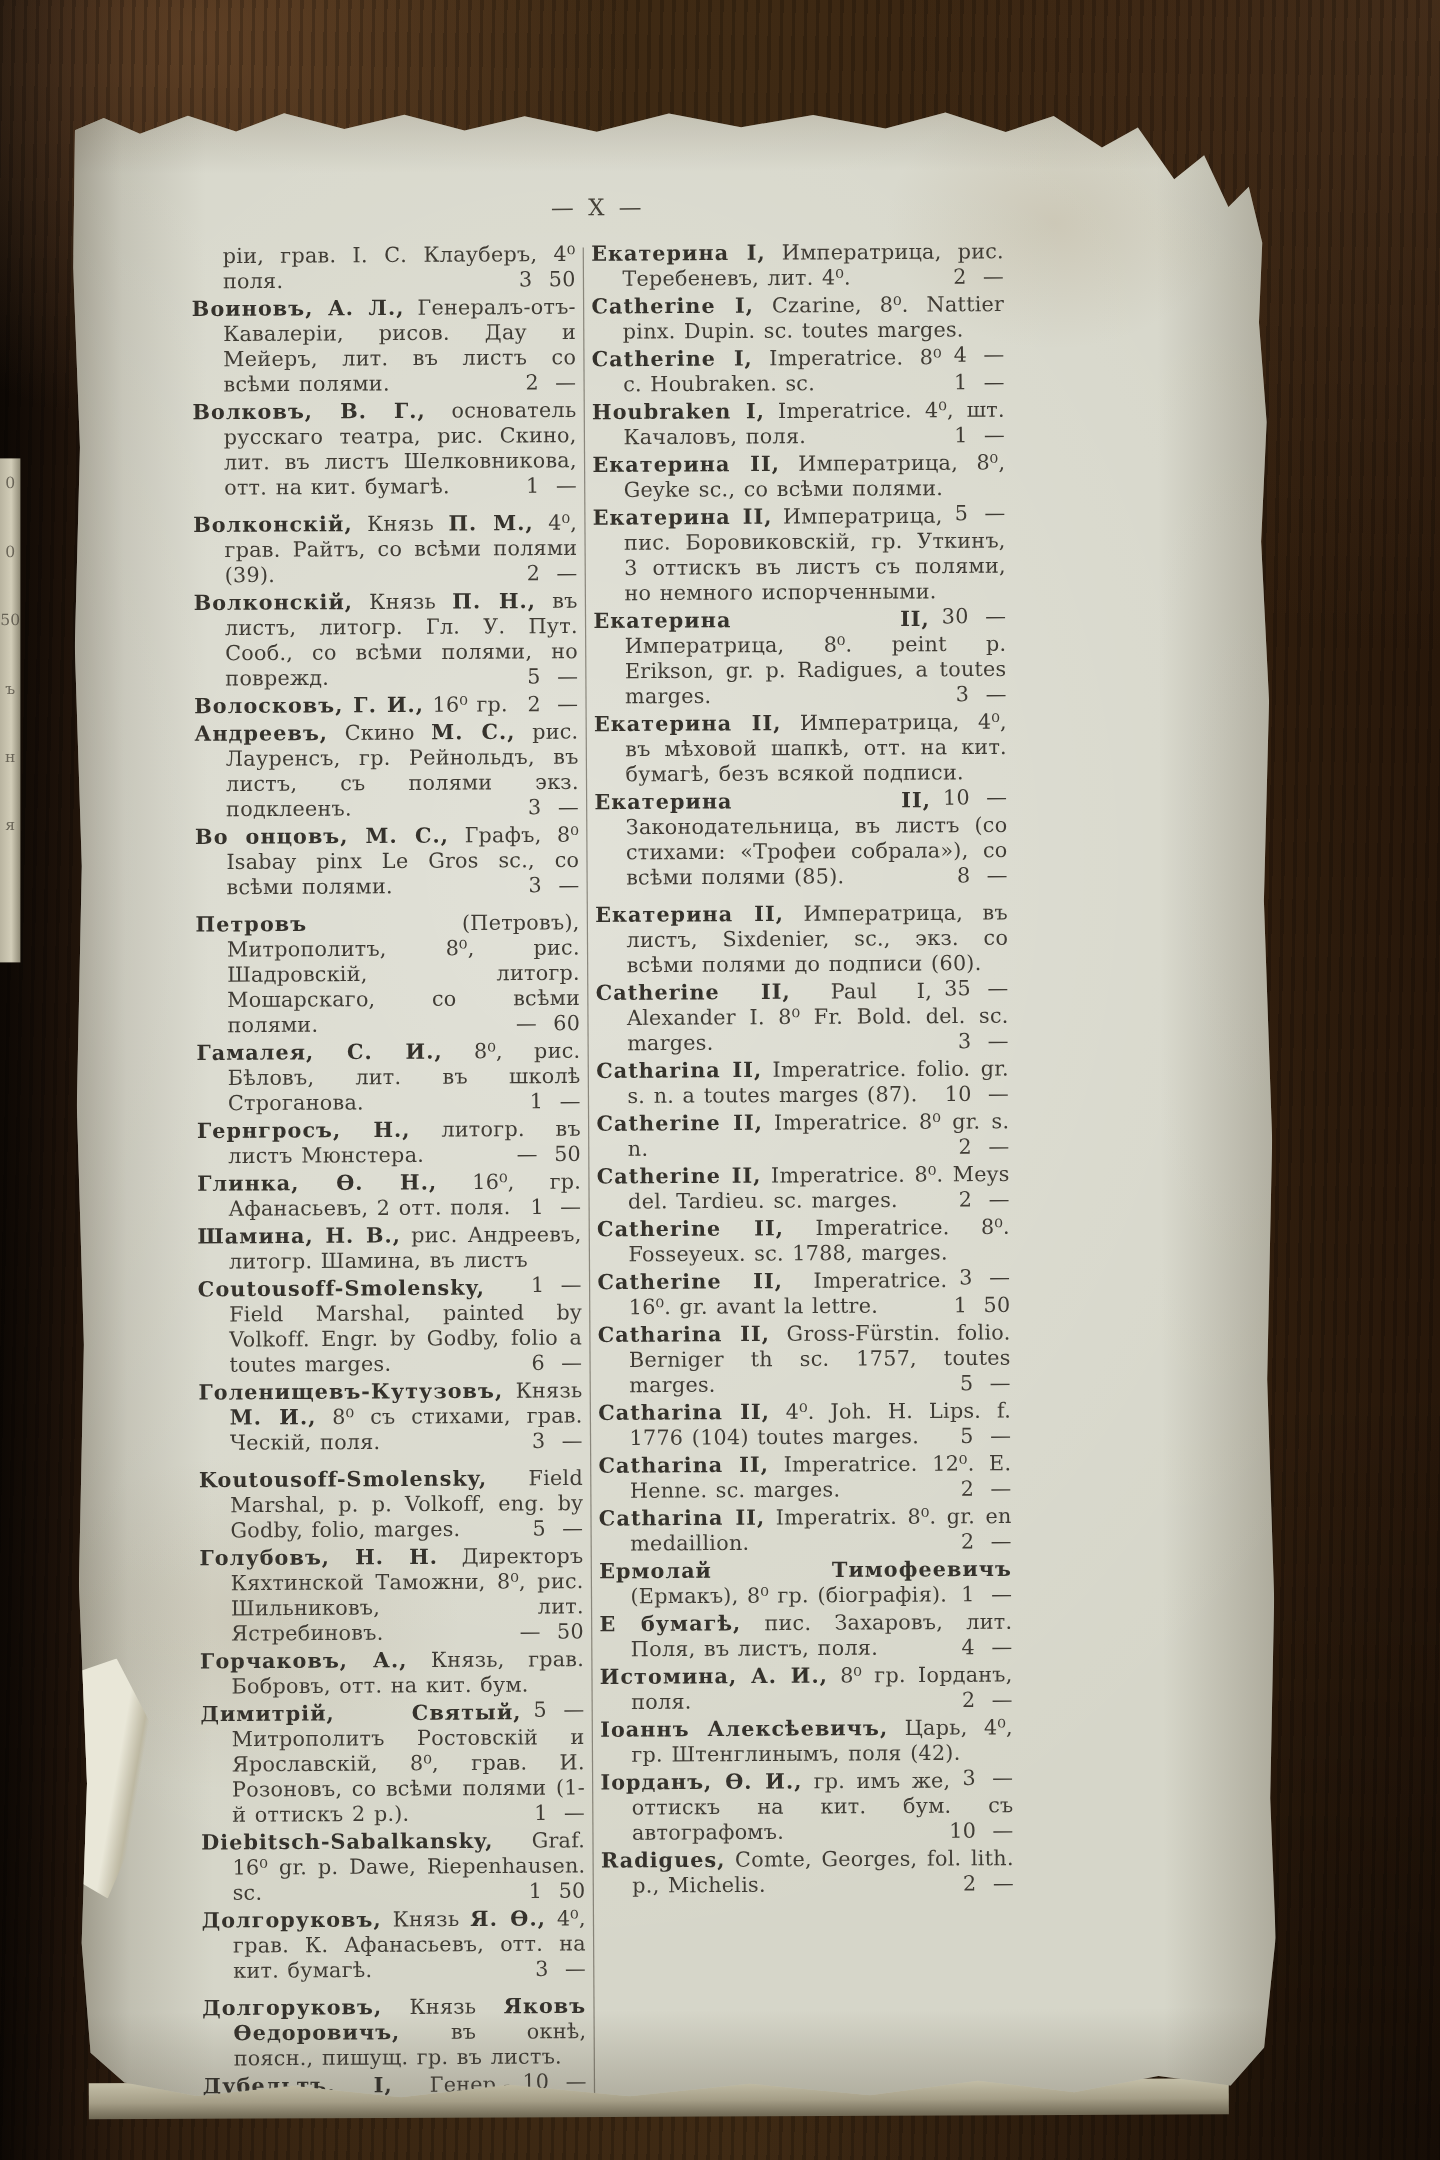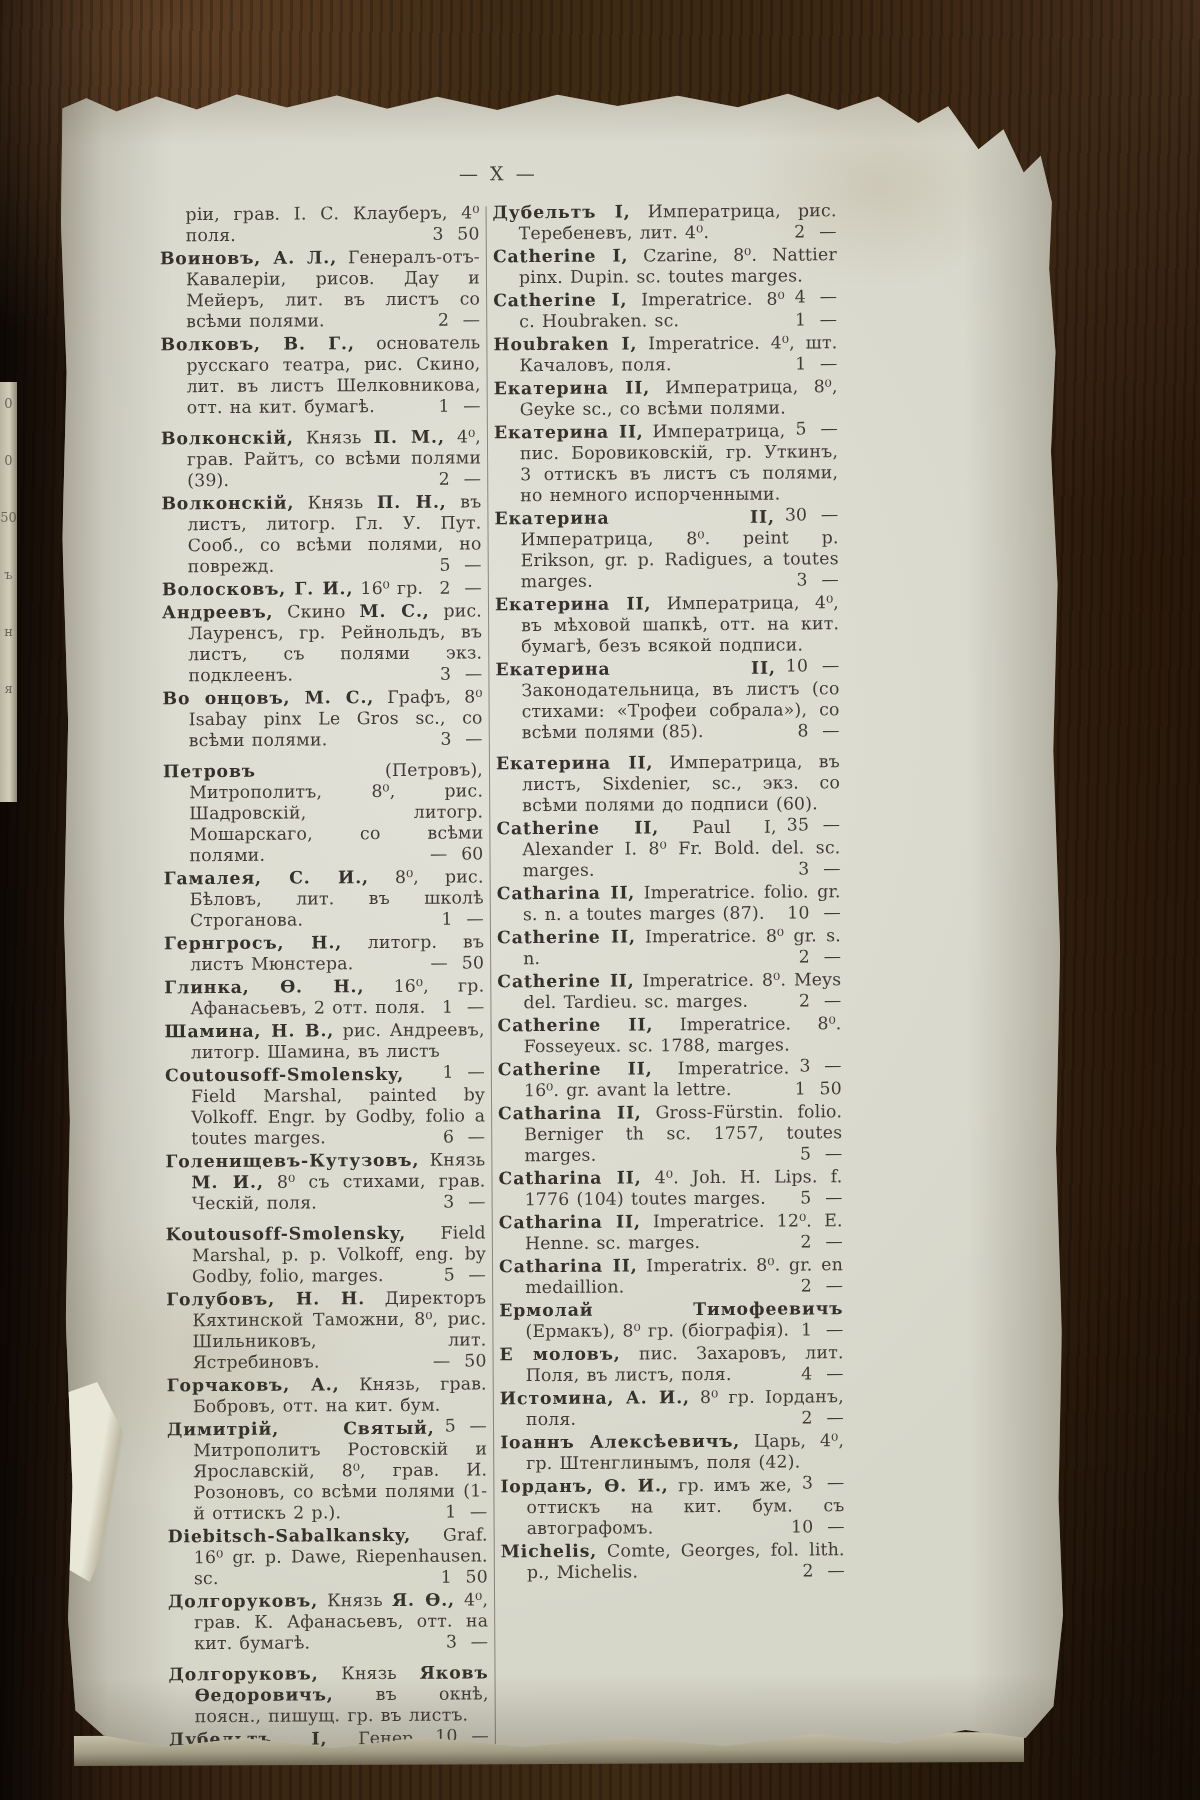--- a/index.html
+++ b/index.html
@@ -116,42 +116,42 @@
           <p class="entry"><b>Голубовъ, Н. Н.</b><span> Директоръ Кяхтинской Таможни, 8⁰, рис. Шильниковъ, лит. Ястребиновъ.</span><span class="price">— 50</span></p>
           <p class="entry"><b>Горчаковъ, А.,</b><span> Князь, грав. Бобровъ, отт. на кит. бум.</span><span class="price">5 —</span></p>
           <p class="entry"><b>Димитрій, Святый,</b><span> Митрополитъ Ростовскій и Ярославскій, 8⁰, грав. И. Розоновъ, со всѣми полями (1-й оттискъ 2 р.).</span><span class="price">1 —</span></p>
           <p class="entry"><b>Diebitsch-Sabalkansky,</b><span> Graf. 16⁰ gr. p. Dawe, Riepenhausen. sc.</span><span class="price">1 50</span></p>
           <p class="entry"><b>Долгоруковъ,</b><span> Князь </span><b>Я. Ѳ.,</b><span> 4⁰, грав. К. Афанасьевъ, отт. на кит. бумагѣ.</span><span class="price">3 —</span></p>
           <p class="entry gap"><b>Долгоруковъ,</b><span> Князь </span><b>Яковъ Ѳедоровичъ,</b><span> въ окнѣ, поясн., пишущ. гр. въ листъ.</span><span class="price">10 —</span></p>
           <p class="entry"><b>Дубельтъ, I,</b><span> Генер.-Маіоръ, въ листъ, гр. на кит. бум.</span><span class="price">3 —</span></p>
         </div>
       <div class="divider"></div>
       <div class="col col-right">
-          <p class="entry"><b>Дубельтъ I,</b><span> Императрица, рис. Теребеневъ, лит. 4⁰.</span><span class="price">2 —</span></p>
+          <p class="entry"><b>Екатерина I,</b><span> Императрица, рис. Теребеневъ, лит. 4⁰.</span><span class="price">2 —</span></p>
           <p class="entry"><b>Catherine I,</b><span> Czarine, 8⁰. Nattier pinx. Dupin. sc. toutes marges.</span><span class="price">4 —</span></p>
           <p class="entry"><b>Catherine I,</b><span> Imperatrice. 8⁰ c. Houbraken. sc.</span><span class="price">1 —</span></p>
           <p class="entry"><b>Houbraken I,</b><span> Imperatrice. 4⁰, шт. Качаловъ, поля.</span><span class="price">1 —</span></p>
           <p class="entry"><b>Екатерина II,</b><span> Императрица, 8⁰, Geyke sc., со всѣми полями.</span><span class="price">5 —</span></p>
           <p class="entry"><b>Екатерина II,</b><span> Императрица, пис. Боровиковскій, гр. Уткинъ, 3 оттискъ въ листъ съ полями, но немного испорченными.</span><span class="price">30 —</span></p>
           <p class="entry"><b>Екатерина II,</b><span> Императрица, 8⁰. peint p. Erikson, gr. p. Radigues, a toutes marges.</span><span class="price">3 —</span></p>
           <p class="entry"><b>Екатерина II,</b><span> Императрица, 4⁰, въ мѣховой шапкѣ, отт. на кит. бумагѣ, безъ всякой подписи.</span><span class="price">10 —</span></p>
           <p class="entry"><b>Екатерина II,</b><span> Законодательница, въ листъ (со стихами: «Трофеи собрала»), со всѣми полями (85).</span><span class="price">8 —</span></p>
           <p class="entry gap"><b>Екатерина II,</b><span> Императрица, въ листъ, Sixdenier, sc., экз. со всѣми полями до подписи (60).</span><span class="price">35 —</span></p>
           <p class="entry"><b>Catherine II,</b><span> Paul I, Alexander I. 8⁰ Fr. Bold. del. sc. marges.</span><span class="price">3 —</span></p>
           <p class="entry"><b>Catharina II,</b><span> Imperatrice. folio. gr. s. n. a toutes marges (87).</span><span class="price">10 —</span></p>
           <p class="entry"><b>Catherine II,</b><span> Imperatrice. 8⁰ gr. s. n.</span><span class="price">2 —</span></p>
           <p class="entry"><b>Catherine II,</b><span> Imperatrice. 8⁰. Meys del. Tardieu. sc. marges.</span><span class="price">2 —</span></p>
           <p class="entry"><b>Catherine II,</b><span> Imperatrice. 8⁰. Fosseyeux. sc. 1788, marges.</span><span class="price">3 —</span></p>
           <p class="entry"><b>Catherine II,</b><span> Imperatrice. 16⁰. gr. avant la lettre.</span><span class="price">1 50</span></p>
           <p class="entry"><b>Catharina II,</b><span> Gross-Fürstin. folio. Berniger th sc. 1757, toutes marges.</span><span class="price">5 —</span></p>
           <p class="entry"><b>Catharina II,</b><span> 4⁰. Joh. H. Lips. f. 1776 (104) toutes marges.</span><span class="price">5 —</span></p>
           <p class="entry"><b>Catharina II,</b><span> Imperatrice. 12⁰. E. Henne. sc. marges.</span><span class="price">2 —</span></p>
           <p class="entry"><b>Catharina II,</b><span> Imperatrix. 8⁰. gr. en medaillion.</span><span class="price">2 —</span></p>
           <p class="entry"><b>Ермолай Тимофеевичъ</b><span> (Ермакъ), 8⁰ гр. (біографія).</span><span class="price">1 —</span></p>
-          <p class="entry"><b>Е моловъ,</b><span> пис. Захаровъ, лит. Поля, въ листъ, поля.</span><span class="price">4 —</span></p>
+          <p class="entry"><b>Е бумагѣ,</b><span> пис. Захаровъ, лит. Поля, въ листъ, поля.</span><span class="price">4 —</span></p>
           <p class="entry"><b>Истомина, А. И.,</b><span> 8⁰ гр. Іорданъ, поля.</span><span class="price">2 —</span></p>
           <p class="entry"><b>Іоаннъ Алексѣевичъ,</b><span> Царь, 4⁰, гр. Штенглинымъ, поля (42).</span><span class="price">3 —</span></p>
           <p class="entry"><b>Іорданъ, Ѳ. И.,</b><span> гр. имъ же, оттискъ на кит. бум. съ автографомъ.</span><span class="price">10 —</span></p>
-          <p class="entry"><b>Michelis,</b><span> Comte, Georges, fol. lith. p., Michelis.</span><span class="price">2 —</span></p>
+          <p class="entry"><b>Radigues,</b><span> Comte, Georges, fol. lith. p., Michelis.</span><span class="price">2 —</span></p>
         </div>
     </div>
   </div>
 </div>
 
 </body></html>

